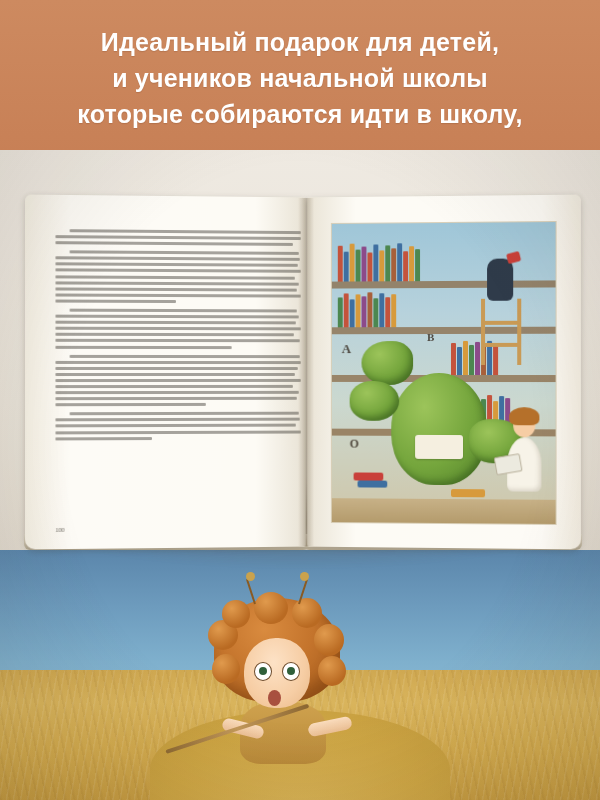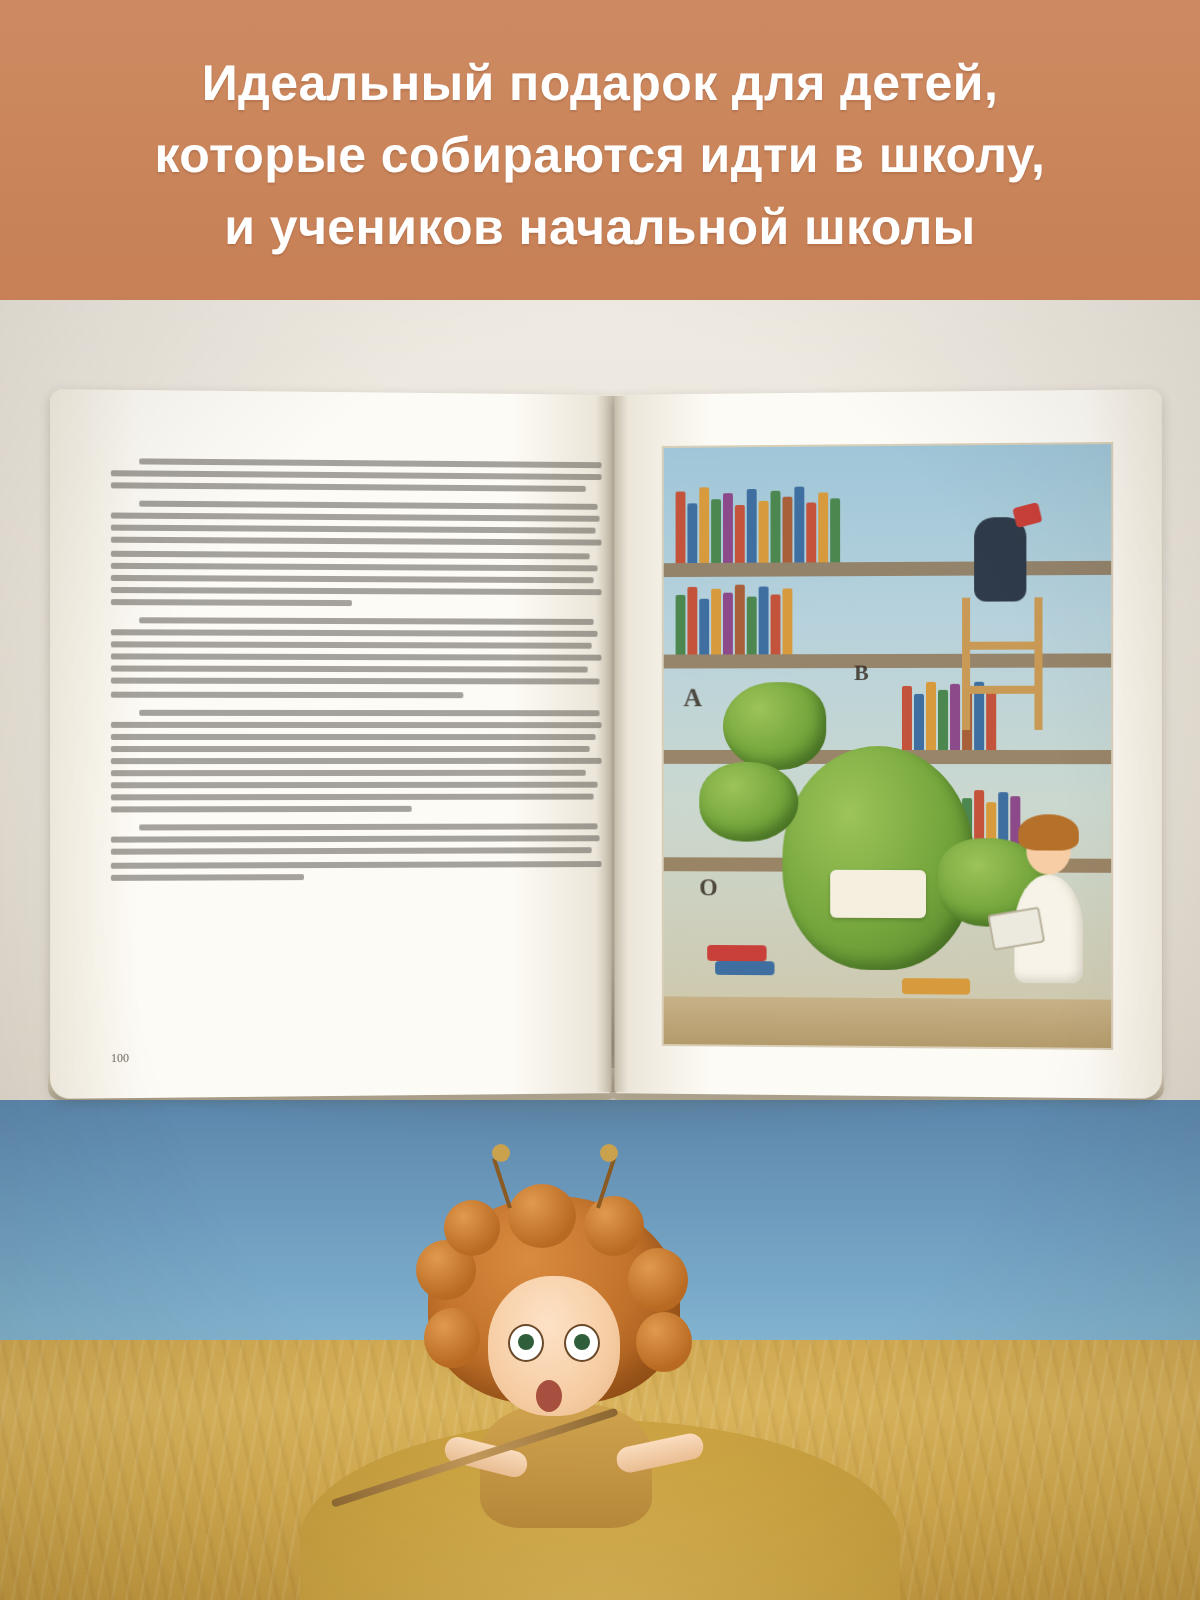--- a/index.html
+++ b/index.html
@@ -348,22 +348,22 @@
   }
 </style>
 </head>
 <body>
 
 <div class="page">
 
   <div class="banner">
     <div class="banner-text">
       <span class="banner-line">Идеальный подарок для детей,</span>
+      <span class="banner-line">и учеников начальной школы</span>
       <span class="banner-line">которые собираются идти в школу,</span>
-      <span class="banner-line">и учеников начальной школы</span>
     </div>
     <svg class="torn-edge" viewBox="0 0 600 34" preserveAspectRatio="none">
       <path d="M0,34 L0,22 C18,16 34,24 52,20 C72,15 86,25 108,21 C128,17 142,27 164,22 C186,17 200,26 222,21 C244,16 258,25 280,20 C302,15 318,25 340,20 C362,15 376,25 398,20 C420,15 436,26 458,21 C480,16 494,25 516,20 C538,15 556,24 578,19 L600,16 L600,34 Z" fill="#ffffff"></path>
     </svg>
   </div>
 
   <div class="photo">
     <div class="wall"></div>
     <div class="blue-band"></div>
     <div class="sand">

